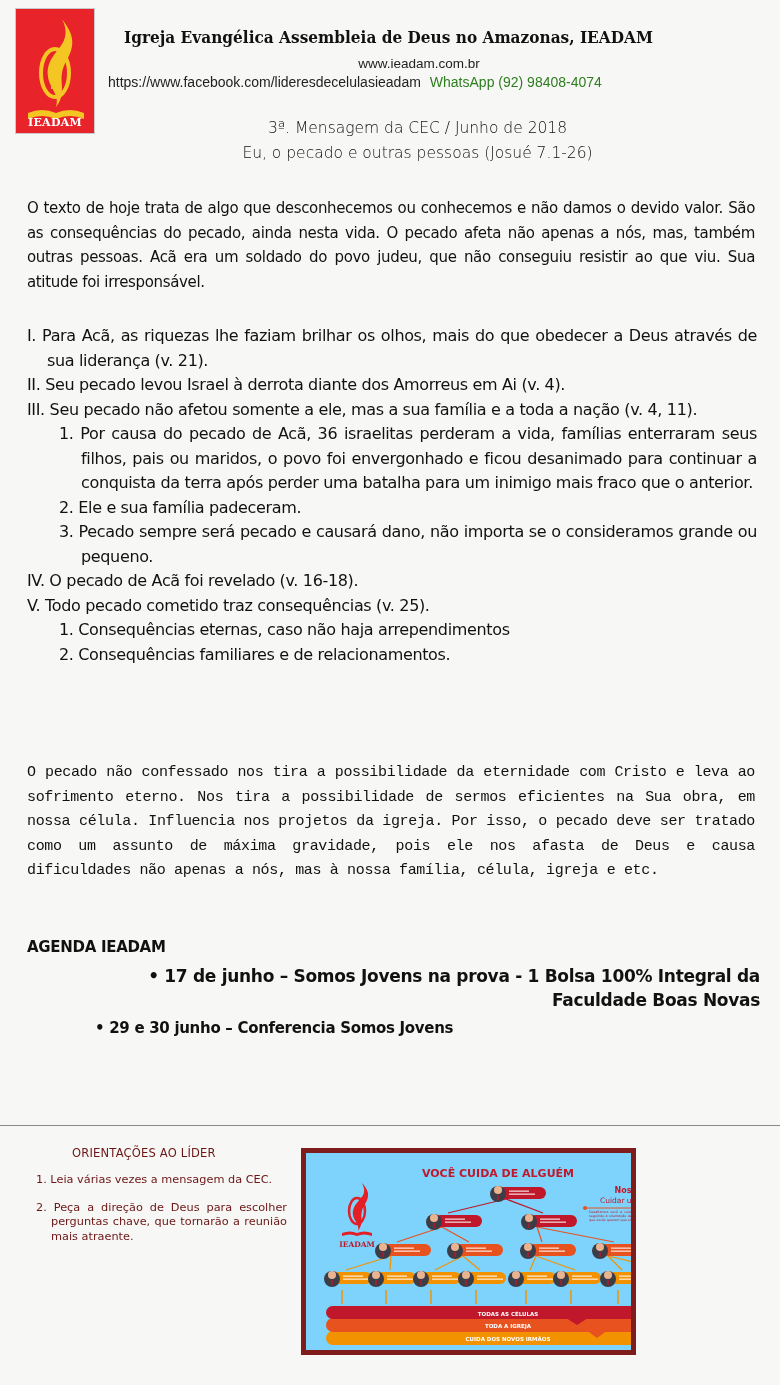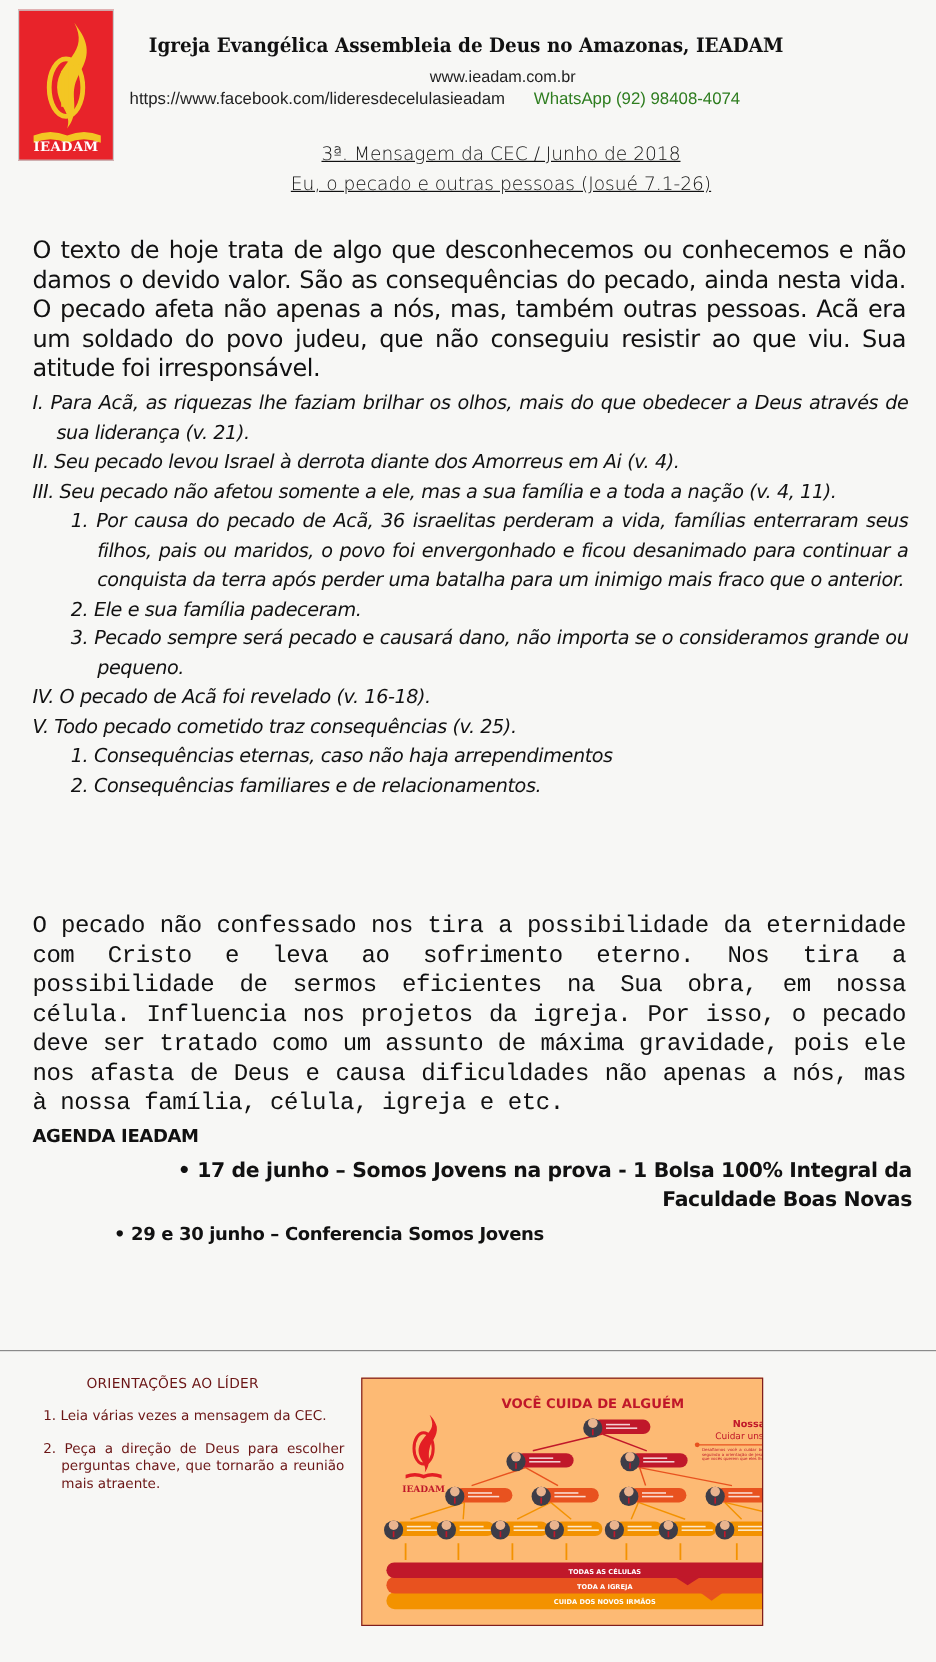--- a/index.html
+++ b/index.html
@@ -22,54 +22,54 @@
     transform: scaleX(0.93); transform-origin: left;
   }
   .h-site {
     position: absolute; left: 0; width: 780px; top: 56px; text-align: center; padding-left: 58px; box-sizing: border-box;
     font-family: "Liberation Sans", sans-serif; font-size: 13.5px; color: #222;
   }
   .h-links {
     position: absolute; left: 108px; top: 74px; white-space: nowrap;
     font-family: "Liberation Sans", sans-serif; font-size: 14px; color: #222;
   }
-  .h-links .wa { color: #2e7d1f; margin-left: 24px; }
+  .h-links .wa { color: #2e7d1f; margin-left: 9px; }
   .msg-title {
     position: absolute; left: 0; width: 780px; text-align: center; padding-left: 55px; box-sizing: border-box;
-    font-family: "DejaVu Sans", sans-serif; font-size: 15.5px; color: #111; font-weight: 300; text-decoration: underline;
+    font-family: "DejaVu Sans", sans-serif; font-size: 15.5px; color: #111; font-weight: 300;
   }
   .msg-title.t1 { top: 119px; }
   .msg-title.t2 { top: 144px; }
   .para {
-    position: absolute; left: 27px; width: 728px; font-size: 20px; line-height: 24.5px;
+    position: absolute; left: 27px; width: 728px; font-size: 15px; line-height: 24.5px;
     text-align: justify; color: #111; letter-spacing: -0.35px;
   }
   .p1 { top: 196px; }
   .p2 { top: 761px; font-family: Liberation Mono, monospace; }
-  .outline { position: absolute; left: 27px; width: 730px; font-size: 16px; line-height: 24.5px; color: #111; letter-spacing: -0.35px; top: 324px; font-style: italic; }
+  .outline { position: absolute; left: 27px; width: 730px; font-size: 16px; line-height: 24.5px; color: #111; letter-spacing: -0.35px; top: 324px; }
   .ol-item { position: relative; text-align: justify; }
   .lvl1 { padding-left: 20px; text-indent: -20px; }
   .lvl2 { margin-left: 32px; padding-left: 22px; text-indent: -22px; }
   .agenda-h {
     position: absolute; left: 27px; top: 938px; font-size: 15px; font-weight: bold; color: #111; letter-spacing: -0.3px;
   }
   .agenda { position: absolute; left: 95px; top: 964px; width: 665px; color: #111; }
   .ag-item { font-weight: bold; letter-spacing: -0.3px; padding-left: 18px; text-indent: -18px; }
   .ag-item.big { font-size: 17px; line-height: 24px; text-align: right; }
   .ag-item.small { font-size: 15px; line-height: 22px; margin-top: 5px; }
   .ag-note { font-weight: bold; color: #9b1a1f; font-size: 15.5px; line-height: 23px; margin-left: -8px; padding-left: 26px; text-indent: -26px; letter-spacing: -0.3px; }
   .sep { position: absolute; left: 0; width: 780px; top: 1125px; height: 1px; background: #8a8a8a; }
   .guide-title {
     position: absolute; left: 72px; top: 1146px; font-size: 11.5px; font-weight: normal; color: #6b1515; letter-spacing: 0.2px;
   }
   .guide { position: absolute; left: 36px; top: 1173px; width: 251px; color: #6b1515; font-size: 11.3px; line-height: 14.5px; }
   .guide .gi { padding-left: 15px; text-indent: -15px; text-align: justify; margin-bottom: 13px; }
   .info {
-    position: absolute; left: 301px; top: 1148px; width: 335px; height: 207px; background: #fdba74;
-    border: 1px solid #7f1d1d; box-sizing: border-box; overflow: hidden;
+    position: absolute; left: 301px; top: 1148px; width: 335px; height: 207px; background: #7dd3fc;
+    border: 5px solid #7f1d1d; box-sizing: border-box; overflow: hidden;
   }
   .info svg { position: absolute; left: 0; top: 0; }
 </style>
 </head>
 <body>
 
 <div class="logo">
   <svg width="80" height="126" viewBox="0 0 80 126">
     <path d="M46 10 C52 22 50 30 44 38 C36 48 30 56 32 68 C34 80 44 86 40 98 C50 86 44 74 46 64 C48 52 58 44 56 30 C55 22 50 16 46 10 Z" fill="#f3c623"></path>
     <ellipse cx="39" cy="64" rx="14" ry="24" fill="none" stroke="#f3c623" stroke-width="4"></ellipse>

